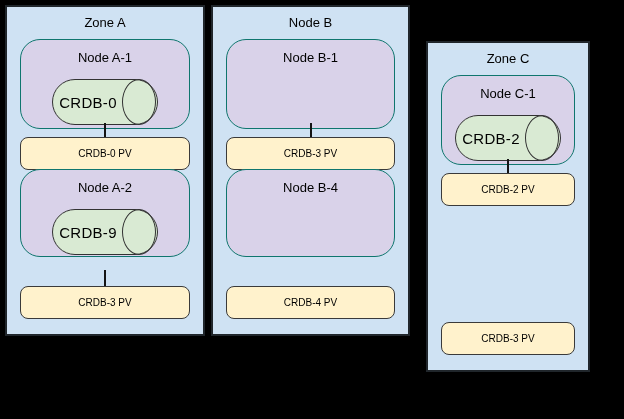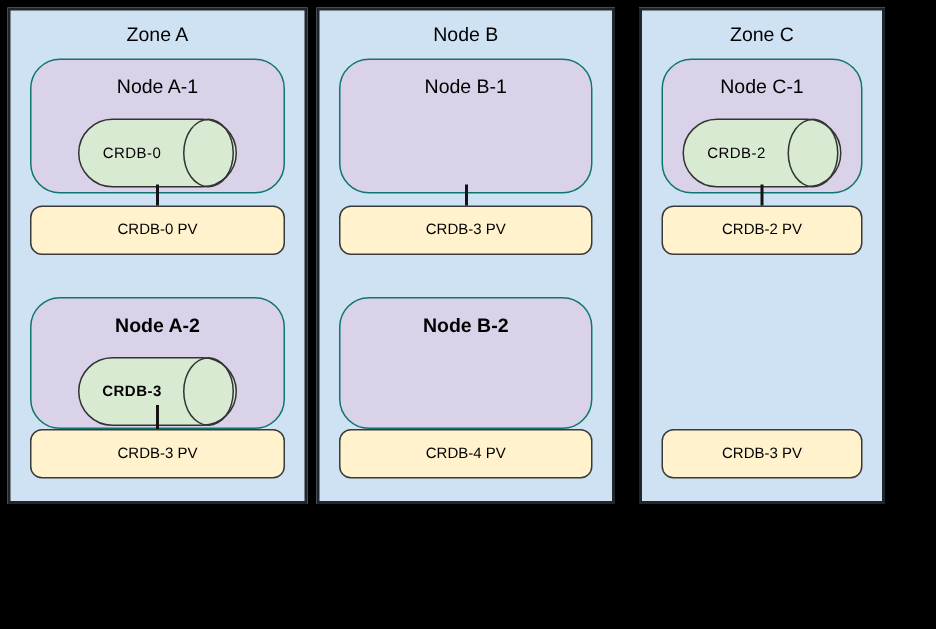--- a/index.html
+++ b/index.html
@@ -19,21 +19,21 @@
   .zone {
     position: absolute;
     top: 5px;
     height: 331px;
     background: #cfe2f3;
     border: 2px solid #20262b;
     box-sizing: border-box;
   }
   .zone-a { left: 5px;   width: 200px; }
   .zone-b { left: 211px; width: 199px; }
-  .zone-c { left: 426px; width: 164px; }
+  .zone-c { left: 426px; width: 164px; margin-top: 36px; }
 
   .zone-title {
     position: absolute;
     top: 8px;
     left: 0;
     right: 0;
     text-align: center;
     font-size: 13px;
     color: #000;
   }
@@ -41,21 +41,21 @@
     position: absolute;
     left: 13px;
     right: 13px;
     background: #d9d2e9;
     border: 1px solid #0f766e;
     border-radius: 20px;
     box-sizing: border-box;
     padding-left: 45px;
   }
   .node-r1 { top: 32px;  height: 90px; }
-  .node-r2 { top: 191px; height: 88px; font-weight: bold; }
+  .node-r2 { top: 162px; height: 88px; }
 
   .node-title {
     position: absolute;
     top: 10px;
     left: 0;
     right: 0;
     text-align: center;
     font-size: 13px;
   }
   .pod {
@@ -83,21 +83,21 @@
   }
   .pod-label {
     position: absolute;
     top: 0;
     bottom: 0;
     left: 4px;
     right: 38px;
     display: flex;
     align-items: center;
     justify-content: center;
-    font-size: 10px;
+    font-size: 15px;
     letter-spacing: 0.3px;
   }
   .connector {
     position: absolute;
     left: 50%;
     width: 0;
     margin-left: -1px;
     border-left: 2px solid #141414;
     z-index: 3;
   }
@@ -141,42 +141,42 @@
     </div>
     <div class="connector conn-r1"></div>
     <div class="pv pv-r1">
       <span class="pv-label">CRDB-0 PV</span>
     </div>
 
     <div class="node node-r2">
       <div class="node-title">Node A-2</div>
       <div class="pod">
         <span class="pod-cap"></span>
-        <span class="pod-label">CRDB-3</span>
+        <span class="pod-label">CRDB-9</span>
       </div>
     </div>
     <div class="connector conn-r2"></div>
     <div class="pv pv-r2">
       <span class="pv-label">CRDB-3 PV</span>
     </div>
   </div>
 
   <div class="zone zone-b">
     <div class="zone-title">Node B</div>
 
     <div class="node node-r1">
       <div class="node-title">Node B-1</div>
     </div>
     <div class="connector conn-r1"></div>
     <div class="pv pv-r1">
       <span class="pv-label">CRDB-3 PV</span>
     </div>
 
     <div class="node node-r2">
-      <div class="node-title">Node B-2</div>
+      <div class="node-title">Node B-4</div>
     </div>
     <div class="pv pv-r2">
       <span class="pv-label">CRDB-4 PV</span>
     </div>
   </div>
 
   <div class="zone zone-c">
     <div class="zone-title">Zone C</div>
 
     <div class="node node-r1">

